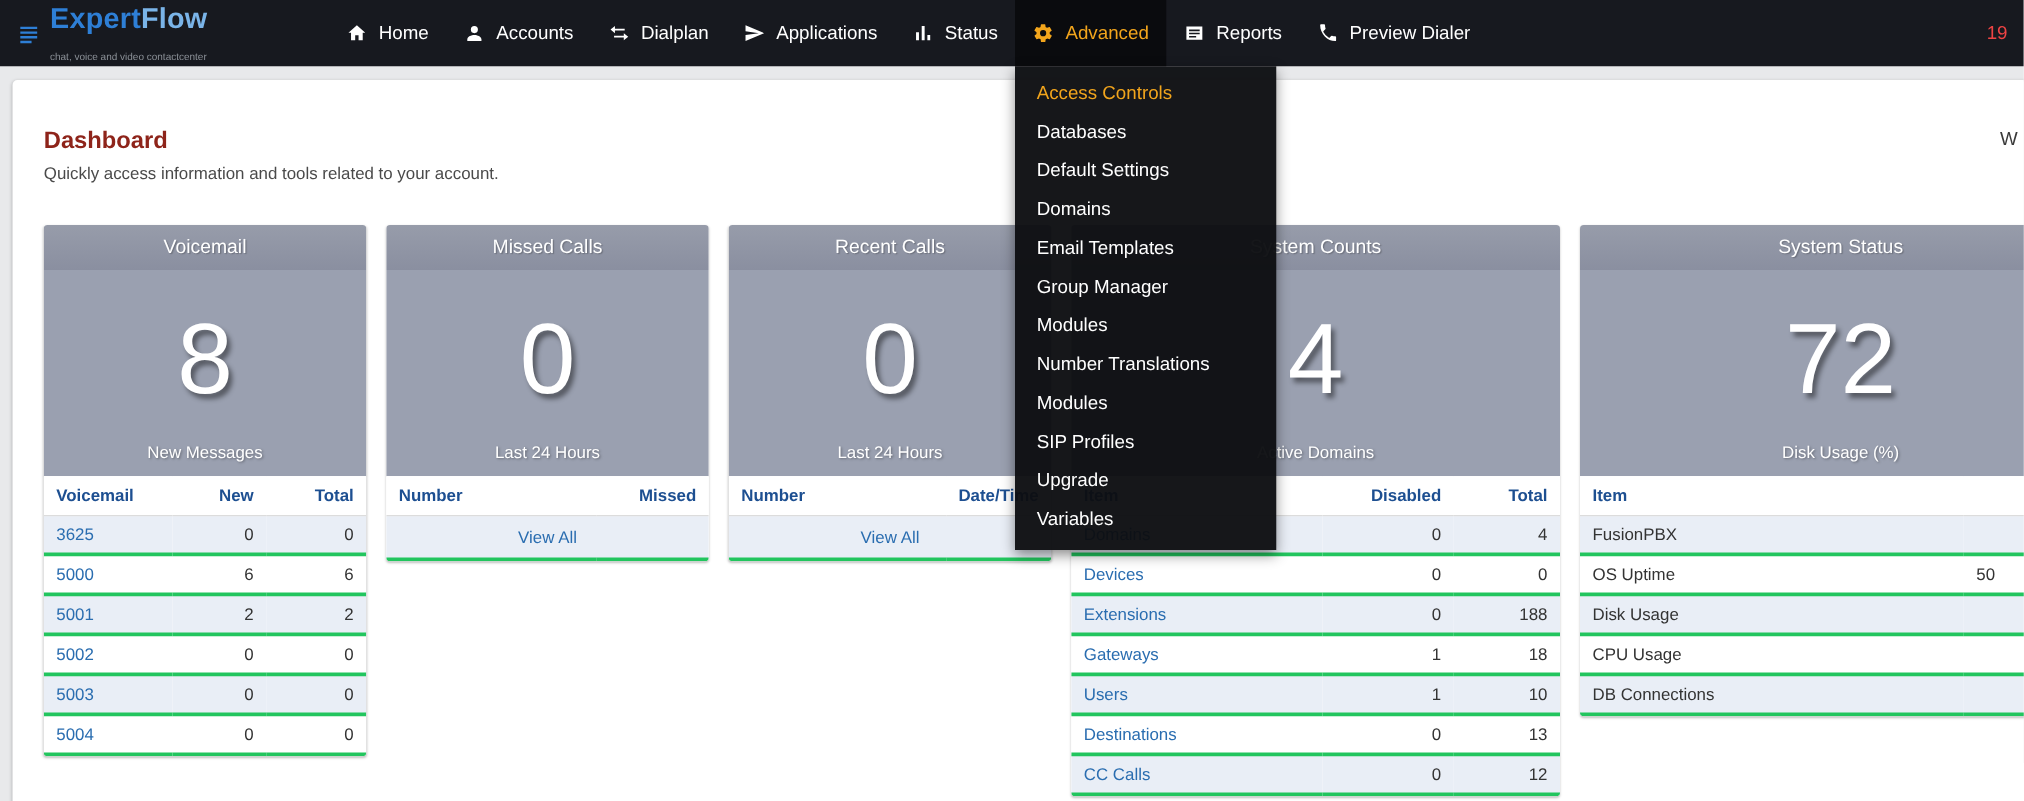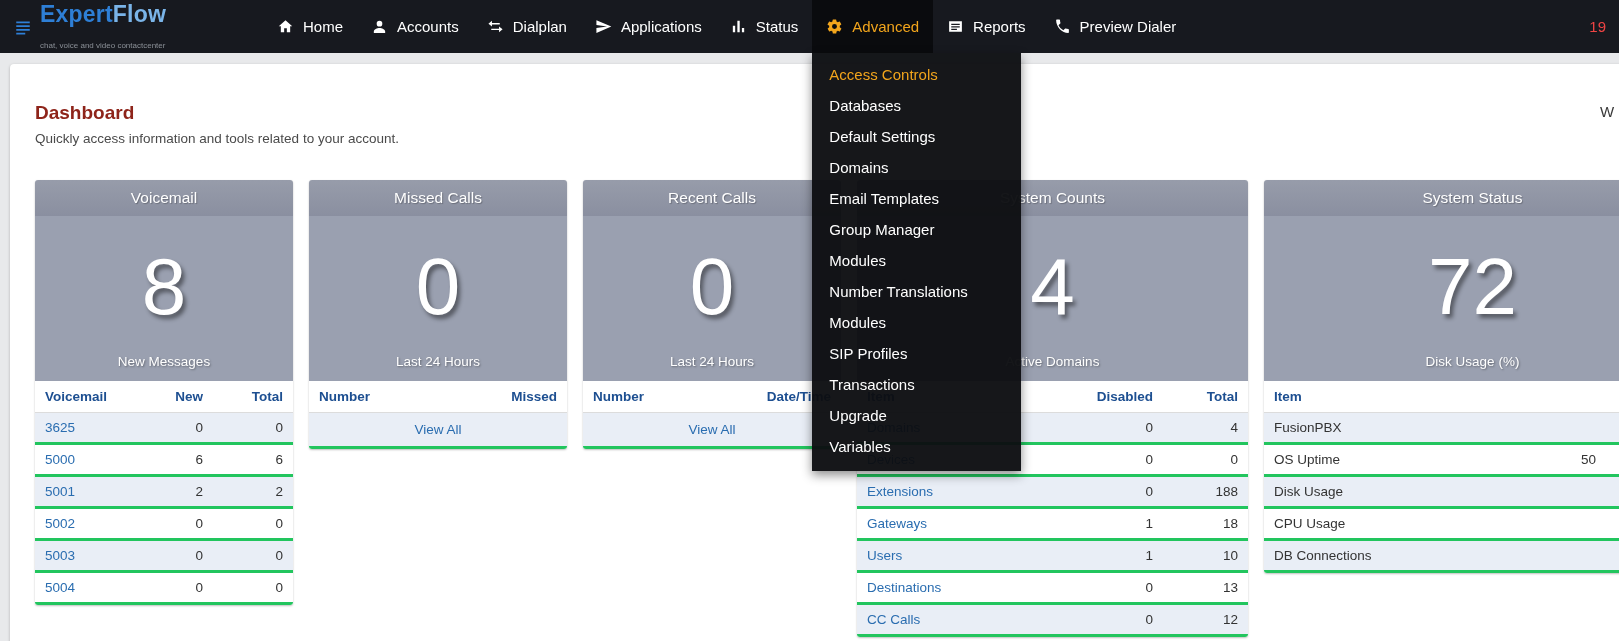--- a/index.html
+++ b/index.html
@@ -147,21 +147,20 @@
             <div class="dropdown-item highlighted">Access Controls</div>
             <div class="dropdown-item">Databases</div>
             <div class="dropdown-item">Default Settings</div>
             <div class="dropdown-item">Domains</div>
             <div class="dropdown-item">Email Templates</div>
             <div class="dropdown-item">Group Manager</div>
             <div class="dropdown-item">Modules</div>
             <div class="dropdown-item">Number Translations</div>
             <div class="dropdown-item">Modules</div>
             <div class="dropdown-item">SIP Profiles</div>
-            <div class="dropdown-item">Transactions</div>
             <div class="dropdown-item">Upgrade</div>
             <div class="dropdown-item">Variables</div>
           </div>
       </div>
     </div>
     <div class="nav-item">
       <span class="nav-icon">
         <svg viewBox="0 0 24 24">
             <path fill-rule="evenodd" clip-rule="evenodd" d="M3 4.5h18v15H3v-15zM6 8h12v1.8H6V8zm0 3.6h12v1.8H6v-1.8zm0 3.6h8V17H6v-1.8z"></path>
           </svg>

